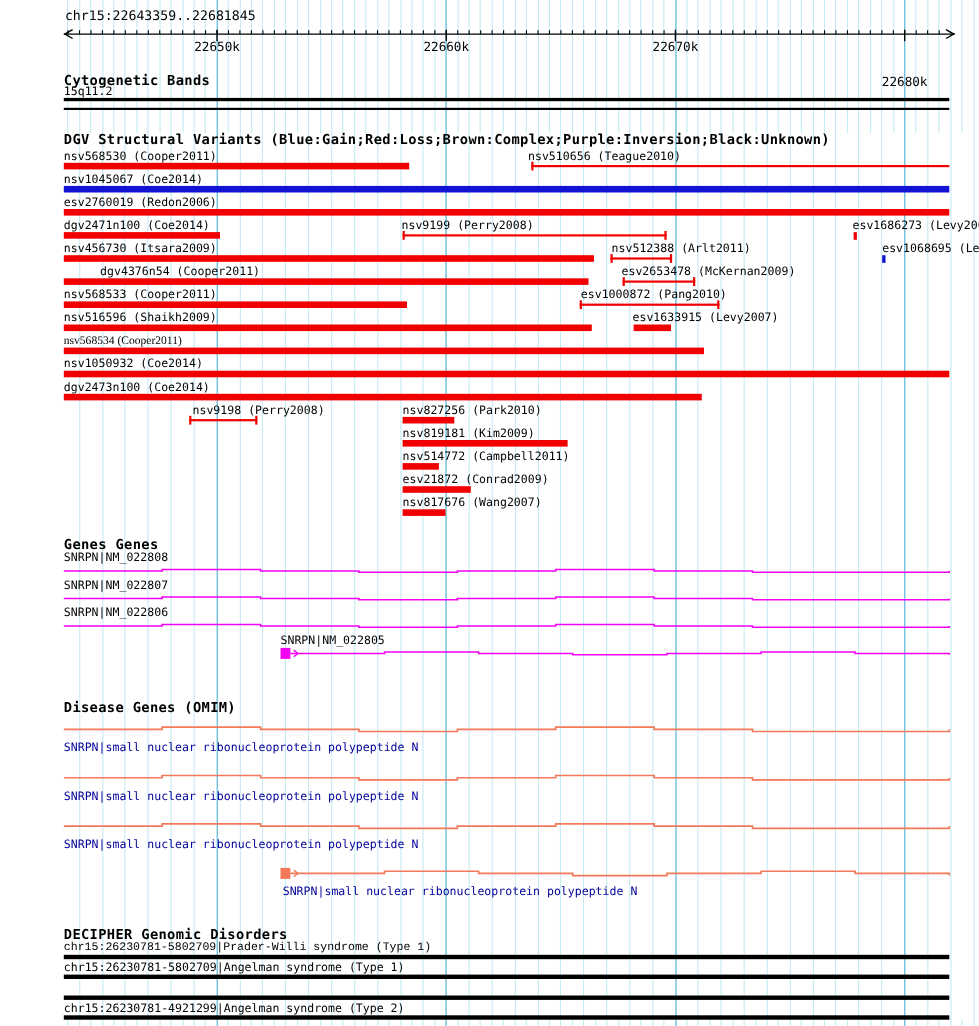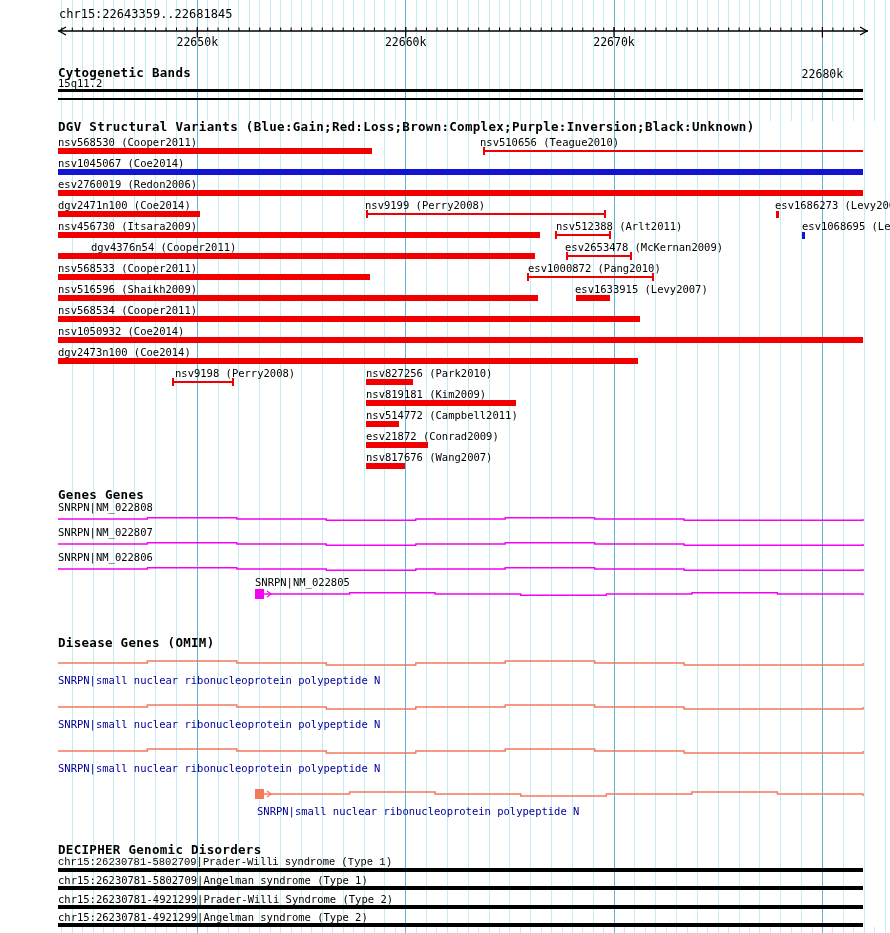--- a/index.html
+++ b/index.html
@@ -210,21 +210,21 @@
     <div class="lbl" style="left: 58px; top: 263px;">nsv568533 (Cooper2011)</div>
     <div class="abs" style="left: 58px; top: 274px; width: 312px; height: 6px; background: rgb(240, 0, 0); z-index: 4; position: absolute;"></div>
     <div class="lbl" style="left: 528px; top: 263px;">esv1000872 (Pang2010)</div>
     <div class="abs" style="left: 527px; top: 276px; width: 127px; height: 2px; background: rgb(240, 0, 0); z-index: 4; position: absolute;"></div>
     <div class="abs" style="left: 527px; top: 273px; width: 2px; height: 8px; background: rgb(240, 0, 0); z-index: 4; position: absolute;"></div>
     <div class="abs" style="left: 652px; top: 273px; width: 2px; height: 8px; background: rgb(240, 0, 0); z-index: 4; position: absolute;"></div>
     <div class="lbl" style="left: 58px; top: 284px;">nsv516596 (Shaikh2009)</div>
     <div class="abs" style="left: 58px; top: 295px; width: 480px; height: 6px; background: rgb(240, 0, 0); z-index: 4; position: absolute;"></div>
     <div class="lbl" style="left: 575px; top: 284px;">esv1633915 (Levy2007)</div>
     <div class="abs" style="left: 576px; top: 295px; width: 34px; height: 6px; background: rgb(240, 0, 0); z-index: 4; position: absolute;"></div>
-    <div class="lbl" style="left: 58px; top: 305px;">nsv568534 (Cooper2011)</div>
+    <div class="lbl" style="left: 58px; top: 305px; font-family: Liberation Serif, serif;">nsv568534 (Cooper2011)</div>
     <div class="abs" style="left: 58px; top: 316px; width: 582px; height: 6px; background: rgb(240, 0, 0); z-index: 4; position: absolute;"></div>
     <div class="lbl" style="left: 58px; top: 326px;">nsv1050932 (Coe2014)</div>
     <div class="abs" style="left: 58px; top: 337px; width: 805px; height: 6px; background: rgb(240, 0, 0); z-index: 4; position: absolute;"></div>
     <div class="lbl" style="left: 58px; top: 347px;">dgv2473n100 (Coe2014)</div>
     <div class="abs" style="left: 58px; top: 358px; width: 580px; height: 6px; background: rgb(240, 0, 0); z-index: 4; position: absolute;"></div>
     <div class="lbl" style="left: 175px; top: 368px;">nsv9198 (Perry2008)</div>
     <div class="abs" style="left: 172px; top: 381px; width: 62px; height: 2px; background: rgb(240, 0, 0); z-index: 4; position: absolute;"></div>
     <div class="abs" style="left: 172px; top: 378px; width: 2px; height: 8px; background: rgb(240, 0, 0); z-index: 4; position: absolute;"></div>
     <div class="abs" style="left: 232px; top: 378px; width: 2px; height: 8px; background: rgb(240, 0, 0); z-index: 4; position: absolute;"></div>
     <div class="lbl" style="left: 366px; top: 368px;">nsv827256 (Park2010)</div>
@@ -244,17 +244,16 @@
     <div class="abs" style="left: 255px; top: 589px; width: 9px; height: 10px; background: rgb(242, 3, 242); z-index: 4; position: absolute;"></div>
     <div class="lbl" style="left: 58px; top: 675px; color: rgb(0, 0, 153);">SNRPN|small nuclear ribonucleoprotein polypeptide N</div>
     <div class="lbl" style="left: 58px; top: 719px; color: rgb(0, 0, 153);">SNRPN|small nuclear ribonucleoprotein polypeptide N</div>
     <div class="lbl" style="left: 58px; top: 763px; color: rgb(0, 0, 153);">SNRPN|small nuclear ribonucleoprotein polypeptide N</div>
     <div class="lbl" style="left: 257px; top: 806px; color: rgb(0, 0, 153);">SNRPN|small nuclear ribonucleoprotein polypeptide N</div>
     <div class="abs" style="left: 255px; top: 789px; width: 9px; height: 10px; background: rgb(244, 121, 91); z-index: 4; position: absolute;"></div>
     <div class="lbl" style="left: 58px; top: 857px; font-family: Liberation Mono, monospace;">chr15:26230781-5802709|Prader-Willi syndrome (Type 1)</div>
     <div class="abs" style="left: 58px; top: 868px; width: 805px; height: 4px; background: rgb(0, 0, 0); z-index: 4; position: absolute;"></div>
     <div class="lbl" style="left: 58px; top: 875px;">chr15:26230781-5802709|Angelman syndrome (Type 1)</div>
     <div class="abs" style="left: 58px; top: 886px; width: 805px; height: 4px; background: rgb(0, 0, 0); z-index: 4; position: absolute;"></div>
-    <div class="lbl" style="left: 58px; top: 894px;">chr15:26230781-4921299|Prader-Willi Syndrome (Type 2)</div>
     <div class="abs" style="left: 58px; top: 905px; width: 805px; height: 4px; background: rgb(0, 0, 0); z-index: 4; position: absolute;"></div>
     <div class="lbl" style="left: 58px; top: 912px;">chr15:26230781-4921299|Angelman syndrome (Type 2)</div>
     <div class="abs" style="left: 58px; top: 923px; width: 805px; height: 4px; background: rgb(0, 0, 0); z-index: 4; position: absolute;"></div>
   </div>
 
 </body></html>

